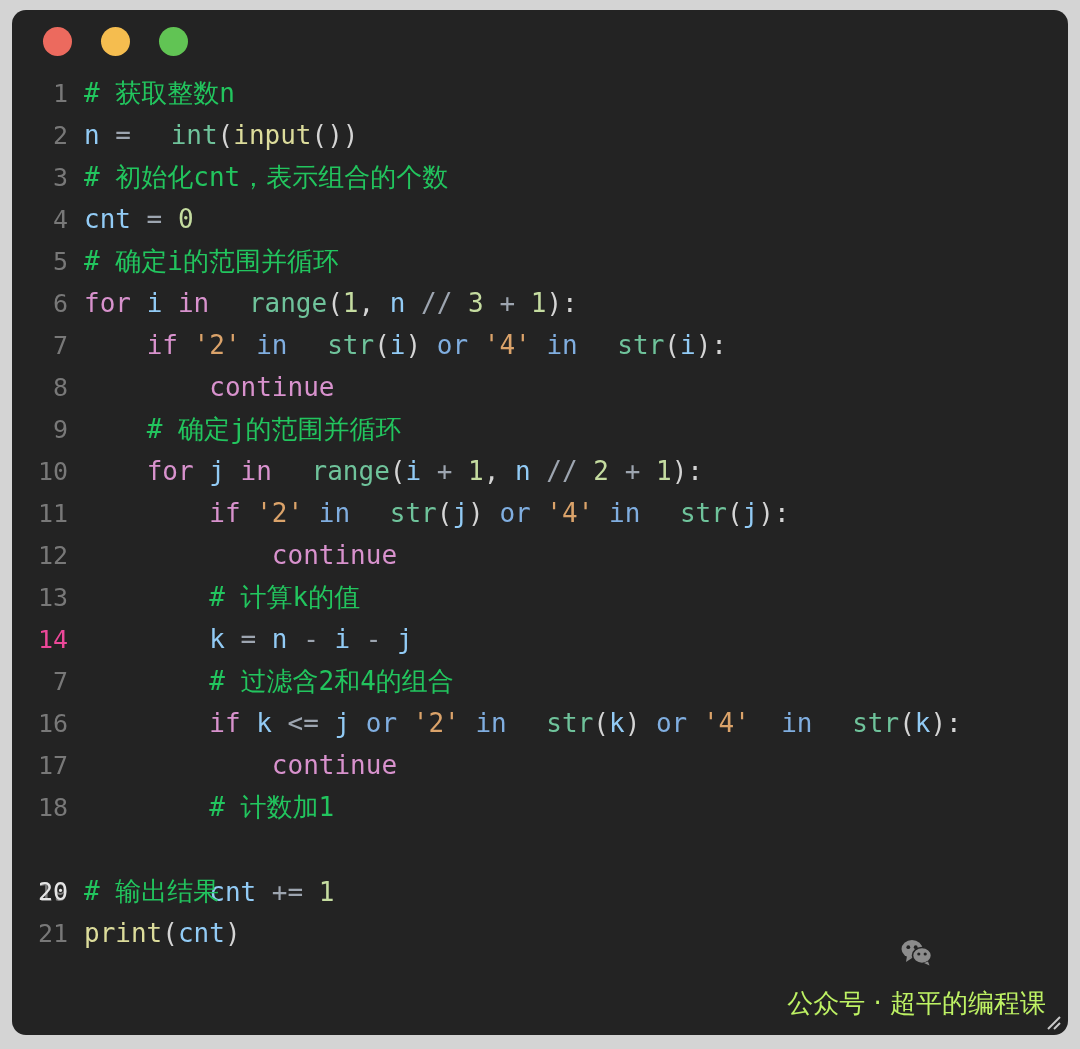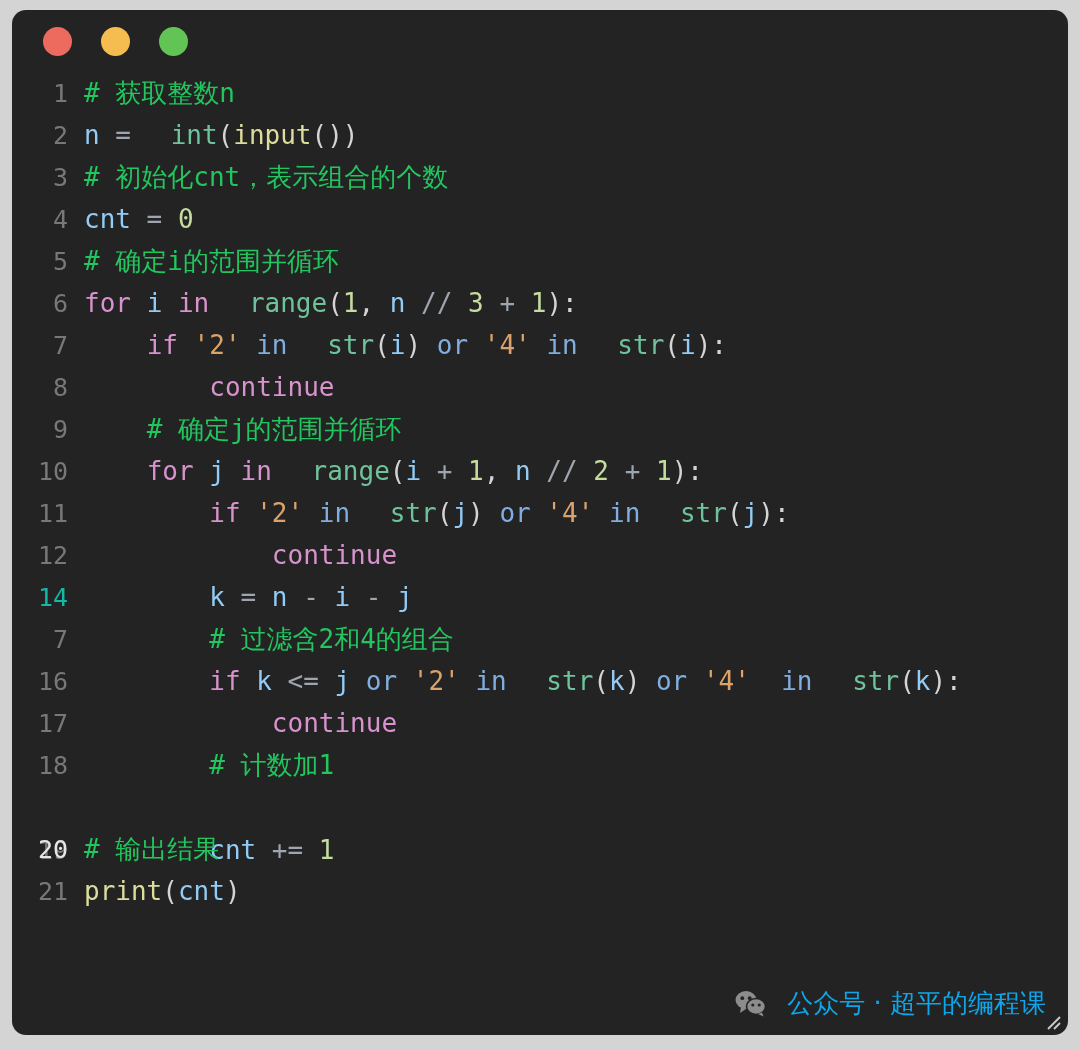--- a/index.html
+++ b/index.html
@@ -84,24 +84,25 @@
   .t-pun  { color: #d4d4d4; }
 
   
   #watermark {
     position: absolute;
     right: 22px;
     bottom: 14px;
     display: flex;
     align-items: center;
     gap: 20px;
-    color: #0ea5e9;
+    color: #bef264;
     font-family: "DejaVu Sans", sans-serif;
     font-size: 26px;
     user-select: none;
+    flex-direction: column;
   }
   #wechat-icon { display: block; }
 
   
   #resize-grip {
     position: absolute;
     right: 6px;
     bottom: 4px;
     width: 20px;
     height: 20px;
@@ -124,21 +125,22 @@
       <div class="code-line"><span class="ln" style="color: rgb(120, 120, 120);">3</span><span class="lc"><span class="t-com"># 初始化cnt，表示组合的个数</span></span></div>
       <div class="code-line"><span class="ln" style="color: rgb(120, 120, 120);">4</span><span class="lc"><span class="t-var">cnt</span><span class="t-op"> = </span><span class="t-num">0</span></span></div>
       <div class="code-line"><span class="ln" style="color: rgb(120, 120, 120);">5</span><span class="lc"><span class="t-com"># 确定i的范围并循环</span></span></div>
       <div class="code-line"><span class="ln" style="color: rgb(120, 120, 120);">6</span><span class="lc"><span class="t-kw">for</span><span class="t-pun"> </span><span class="t-var">i</span><span class="t-pun"> </span><span class="t-kw">in</span><span class="t-pun"> </span><span class="t-fn">range</span><span class="t-pun">(</span><span class="t-num">1</span><span class="t-pun">, </span><span class="t-var">n</span><span class="t-op"> // </span><span class="t-num">3</span><span class="t-op"> + </span><span class="t-num">1</span><span class="t-pun">):</span></span></div>
       <div class="code-line"><span class="ln" style="color: rgb(120, 120, 120);">7</span><span class="lc"><span class="t-pun">    </span><span class="t-kw">if</span><span class="t-pun"> </span><span class="t-str">'2'</span><span class="t-pun"> </span><span class="t-opkw">in</span><span class="t-pun"> </span><span class="t-fn">str</span><span class="t-pun">(</span><span class="t-var">i</span><span class="t-pun">) </span><span class="t-opkw">or</span><span class="t-pun"> </span><span class="t-str">'4'</span><span class="t-pun"> </span><span class="t-opkw">in</span><span class="t-pun"> </span><span class="t-fn">str</span><span class="t-pun">(</span><span class="t-var">i</span><span class="t-pun">):</span></span></div>
       <div class="code-line"><span class="ln" style="color: rgb(120, 120, 120);">8</span><span class="lc"><span class="t-pun">        </span><span class="t-kw">continue</span></span></div>
       <div class="code-line"><span class="ln" style="color: rgb(120, 120, 120);">9</span><span class="lc"><span class="t-pun">    </span><span class="t-com"># 确定j的范围并循环</span></span></div>
       <div class="code-line"><span class="ln" style="color: rgb(120, 120, 120);">10</span><span class="lc"><span class="t-pun">    </span><span class="t-kw">for</span><span class="t-pun"> </span><span class="t-var">j</span><span class="t-pun"> </span><span class="t-kw">in</span><span class="t-pun"> </span><span class="t-fn">range</span><span class="t-pun">(</span><span class="t-var">i</span><span class="t-op"> + </span><span class="t-num">1</span><span class="t-pun">, </span><span class="t-var">n</span><span class="t-op"> // </span><span class="t-num">2</span><span class="t-op"> + </span><span class="t-num">1</span><span class="t-pun">):</span></span></div>
       <div class="code-line"><span class="ln" style="color: rgb(120, 120, 120);">11</span><span class="lc"><span class="t-pun">        </span><span class="t-kw">if</span><span class="t-pun"> </span><span class="t-str">'2'</span><span class="t-pun"> </span><span class="t-opkw">in</span><span class="t-pun"> </span><span class="t-fn">str</span><span class="t-pun">(</span><span class="t-var">j</span><span class="t-pun">) </span><span class="t-opkw">or</span><span class="t-pun"> </span><span class="t-str">'4'</span><span class="t-pun"> </span><span class="t-opkw">in</span><span class="t-pun"> </span><span class="t-fn">str</span><span class="t-pun">(</span><span class="t-var">j</span><span class="t-pun">):</span></span></div>
       <div class="code-line"><span class="ln" style="color: rgb(120, 120, 120);">12</span><span class="lc"><span class="t-pun">            </span><span class="t-kw">continue</span></span></div>
-      <div class="code-line"><span class="ln" style="color: #14b8a6;">14</span><span class="lc"><span class="t-pun">        </span><span class="t-var">k</span><span class="t-op"> = </span><span class="t-var">n</span><span class="t-op"> - </span><span class="t-var">i</span><span class="t-op"> - </span><span class="t-var">j</span></span></div>
+      <div class="code-line"><span class="ln" style="color: rgb(120, 120, 120);">13</span><span class="lc"><span class="t-pun">        </span><span class="t-com"># 计算k的值</span></span></div>
+      <div class="code-line"><span class="ln" style="color: #ec4899;">14</span><span class="lc"><span class="t-pun">        </span><span class="t-var">k</span><span class="t-op"> = </span><span class="t-var">n</span><span class="t-op"> - </span><span class="t-var">i</span><span class="t-op"> - </span><span class="t-var">j</span></span></div>
       <div class="code-line"><span class="ln" style="color: rgb(120, 120, 120);">7</span><span class="lc"><span class="t-pun">        </span><span class="t-com"># 过滤含2和4的组合</span></span></div>
       <div class="code-line"><span class="ln" style="color: rgb(120, 120, 120);">16</span><span class="lc"><span class="t-pun">        </span><span class="t-kw">if</span><span class="t-pun"> </span><span class="t-var">k</span><span class="t-op"> &lt;= </span><span class="t-var">j</span><span class="t-pun"> </span><span class="t-opkw">or</span><span class="t-pun"> </span><span class="t-str">'2'</span><span class="t-pun"> </span><span class="t-opkw">in</span><span class="t-pun"> </span><span class="t-fn">str</span><span class="t-pun">(</span><span class="t-var">k</span><span class="t-pun">) </span><span class="t-opkw">or</span><span class="t-pun"> </span><span class="t-str">'4'</span><span class="t-pun">  </span><span class="t-opkw">in</span><span class="t-pun"> </span><span class="t-fn">str</span><span class="t-pun">(</span><span class="t-var">k</span><span class="t-pun">):</span></span></div>
       <div class="code-line"><span class="ln" style="color: rgb(120, 120, 120);">17</span><span class="lc"><span class="t-pun">            </span><span class="t-kw">continue</span></span></div>
       <div class="code-line"><span class="ln" style="color: rgb(120, 120, 120);">18</span><span class="lc"><span class="t-pun">        </span><span class="t-com"># 计数加1</span></span></div>
       <div class="code-line"><span class="ln" style="color: rgb(120, 120, 120); margin-top: 44px;">19</span><span class="lc"><span class="t-pun">        </span><span class="t-var">cnt</span><span class="t-op"> += </span><span class="t-num">1</span></span></div>
       <div class="code-line"><span class="ln" style="color: #e5e5e5;">20</span><span class="lc"><span class="t-com"># 输出结果</span></span></div>
       <div class="code-line"><span class="ln" style="color: rgb(120, 120, 120);">21</span><span class="lc"><span class="t-bfn">print</span><span class="t-pun">(</span><span class="t-var">cnt</span><span class="t-pun">)</span></span></div>
     </div>
 
   <div id="watermark">

